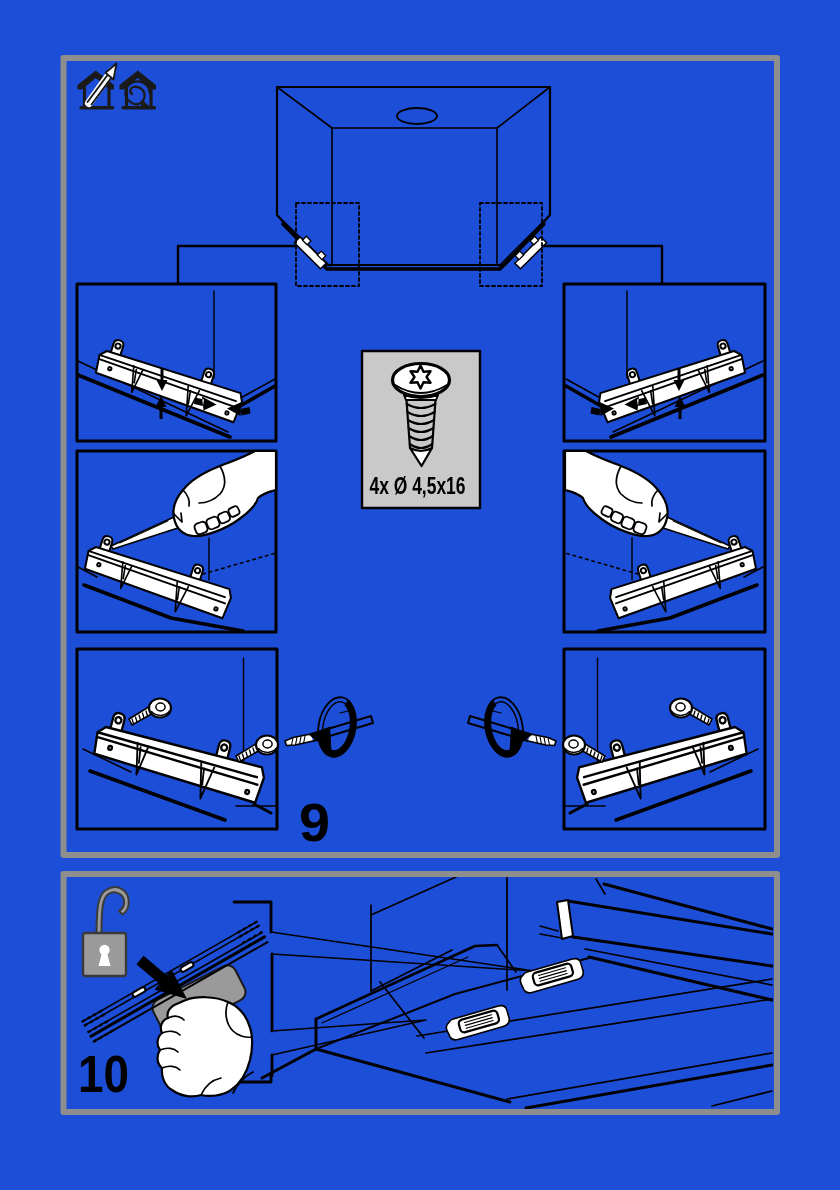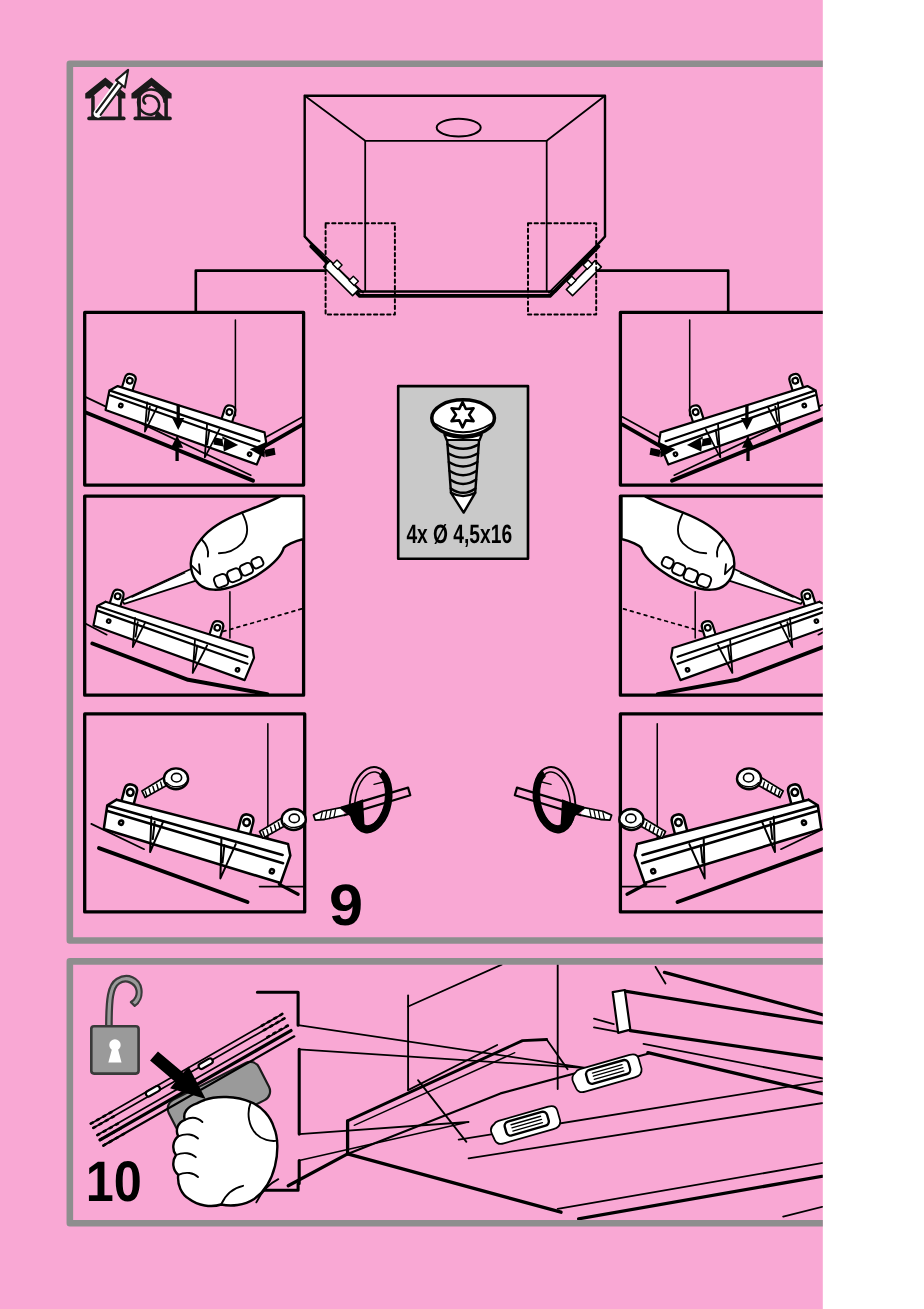--- a/index.html
+++ b/index.html
@@ -1,16 +1,16 @@
 <!DOCTYPE html>
 <html><head>
 <meta charset="utf-8">
 <style>
   html,body{margin:0;padding:0;background:#ffffff;}
-  #page{position:relative;width:748px;height:1190px;background:#f9a8d4;overflow:hidden;
+  #page{position:relative;width:840px;height:1190px;background:#1d4ed8;overflow:hidden;
         font-family:"Liberation Sans",sans-serif;}
   svg{position:absolute;left:0;top:0;}
 </style>
 </head>
 <body>
 <div id="page">
 <svg width="840" height="1190" viewBox="0 0 840 1190" fill="none" stroke-linecap="round" stroke-linejoin="round">
   <defs>
 
     <g id="chan" stroke="#000" stroke-width="2" vector-effect="non-scaling-stroke">

